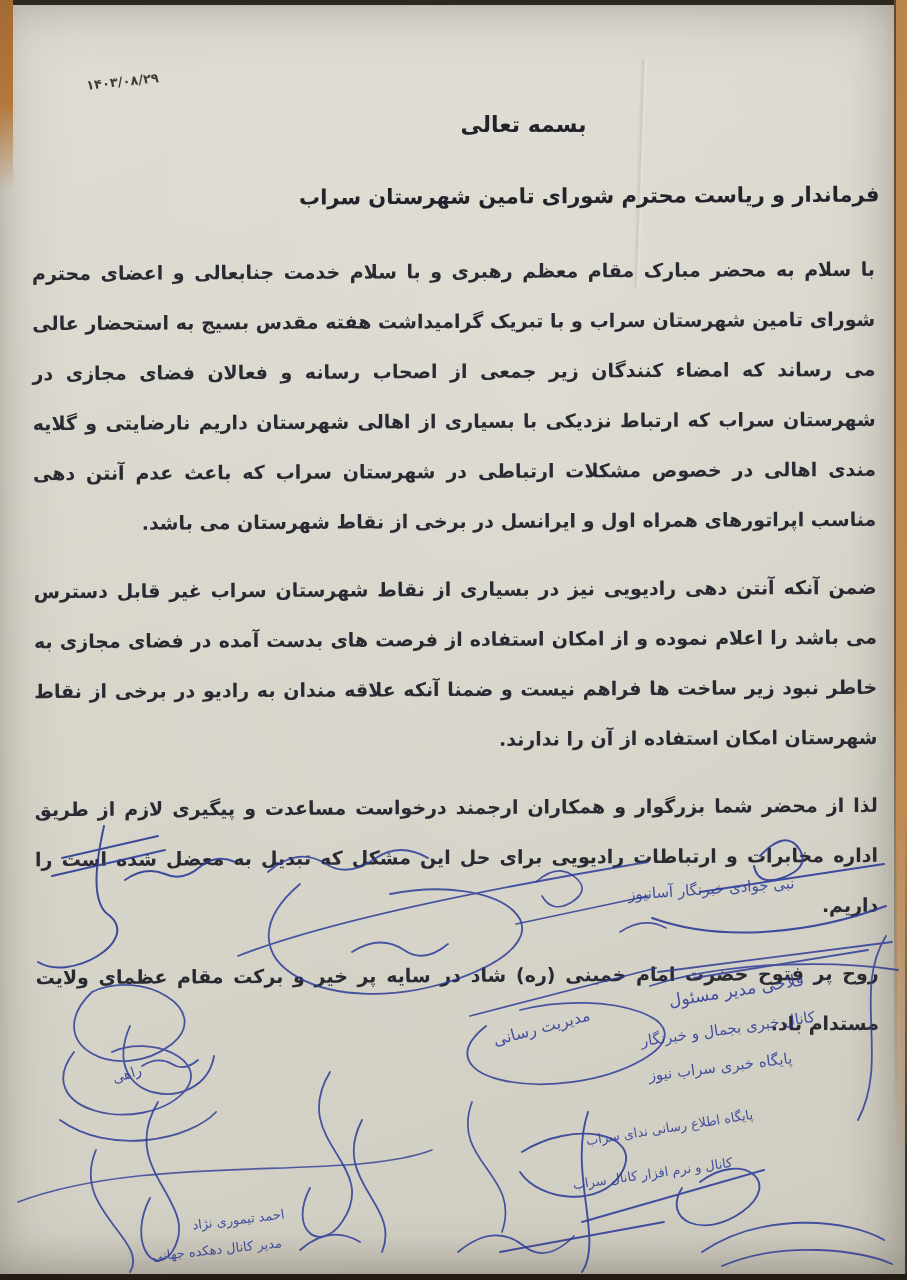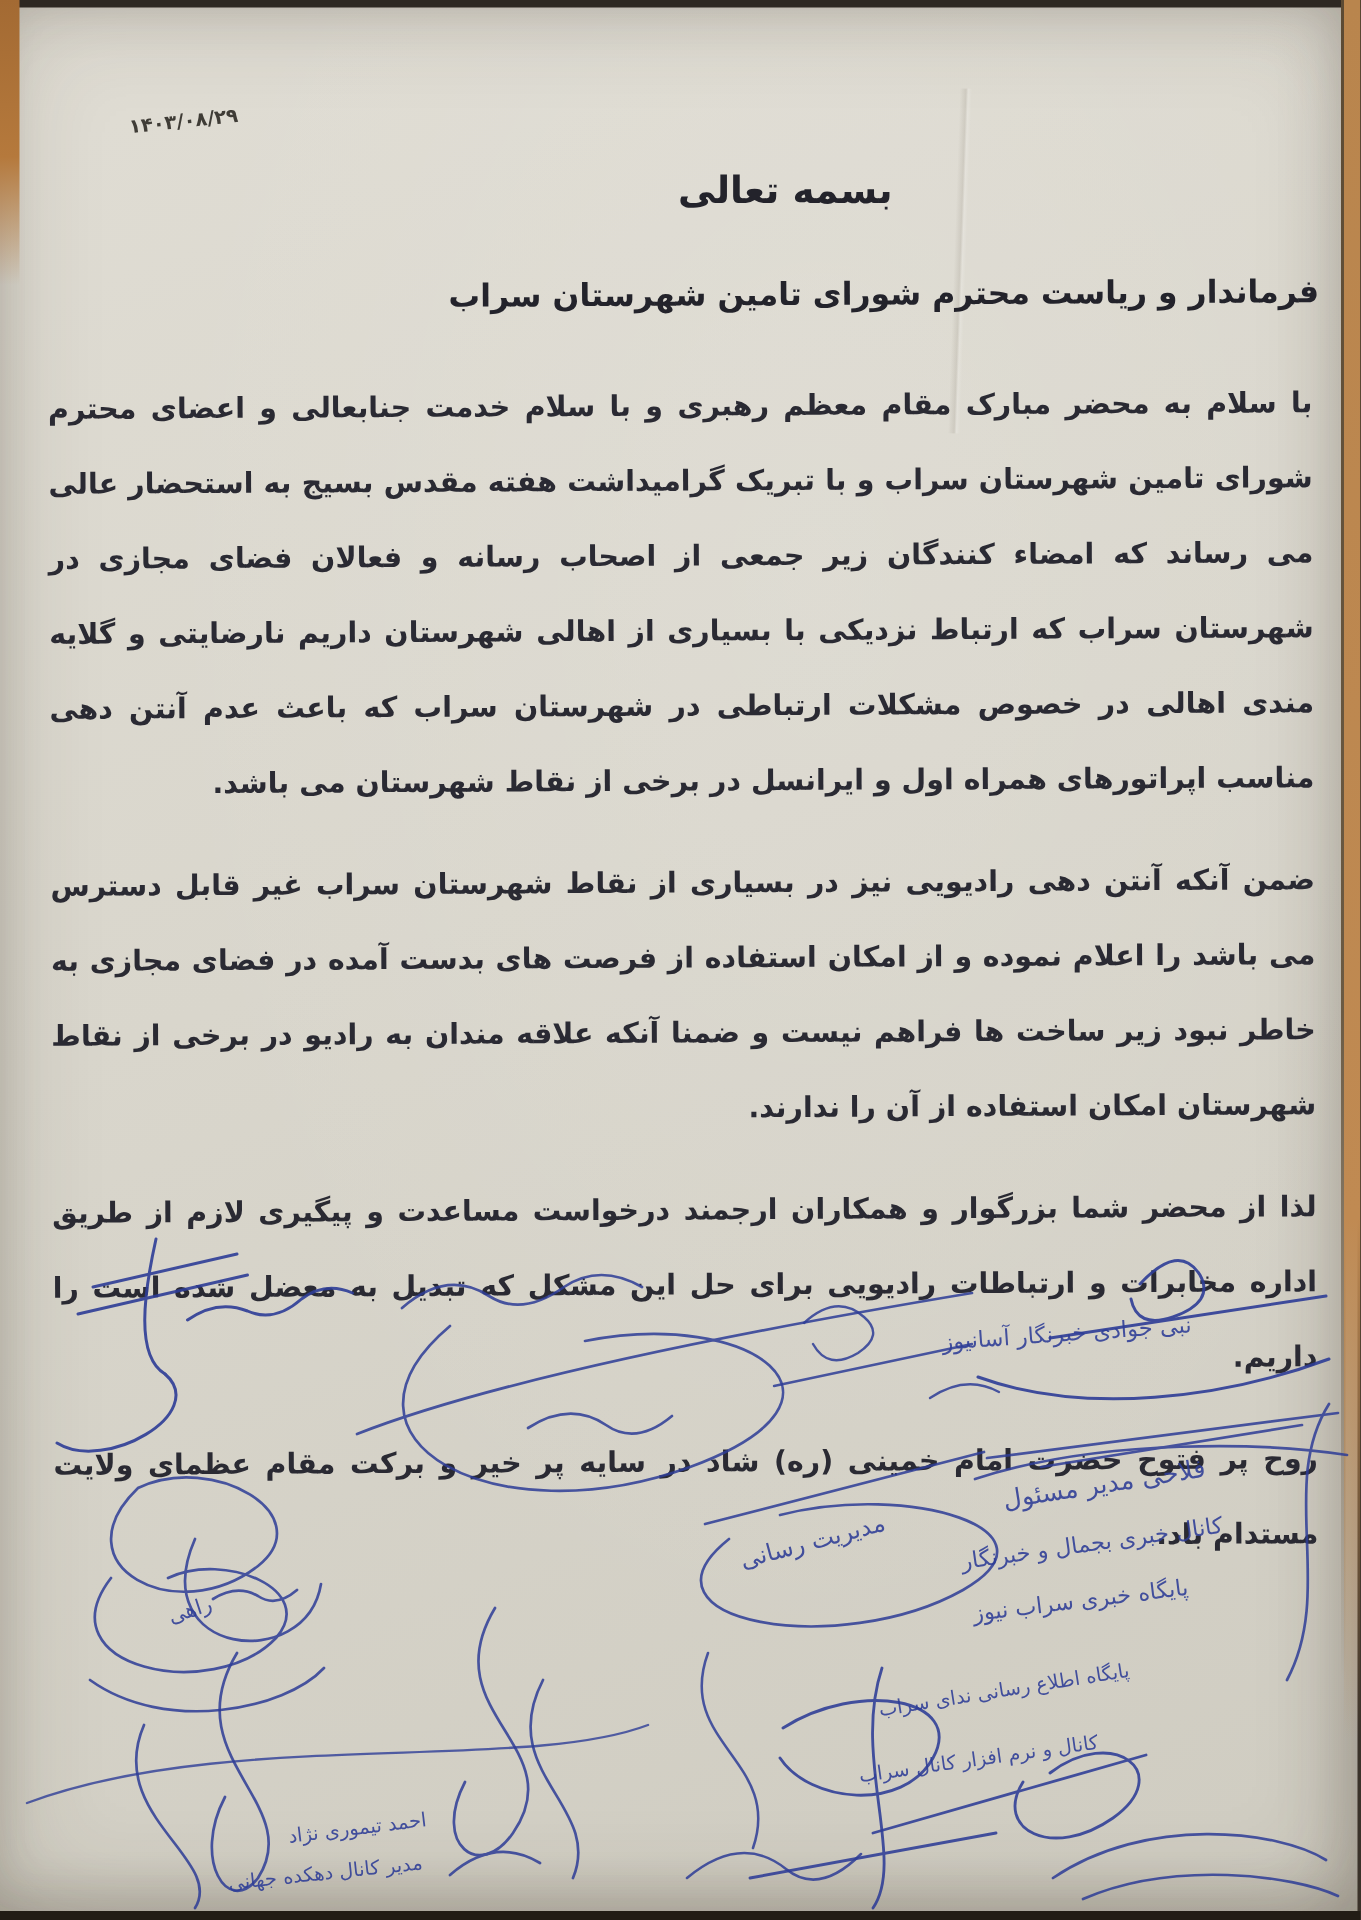--- a/index.html
+++ b/index.html
@@ -31,21 +31,21 @@
     transform:rotate(2deg);
   }
   
   .date{
     position:absolute;left:86px;top:74px;
     font-size:13px;color:#3f3c36;letter-spacing:2px;
     transform:rotate(-6deg);font-weight:600;
   }
   .besmeleh{
     position:absolute;left:140px;right:0;top:112px;
-    text-align:center;font-size:25px;font-weight:700;color:#23232b;
+    text-align:center;font-size:22px;font-weight:700;color:#23232b;
   }
   .addressee{
     position:absolute;right:28px;top:184px;
     font-size:21px;font-weight:700;color:#23232b;
     transform:rotate(-0.3deg);
   }
   .bodytext{
     position:absolute;top:246px;right:30px;left:34px;
     direction:rtl;text-align:justify;text-align-last:right;
     font-size:19px;font-weight:600;color:#2a2a33;line-height:50px;

